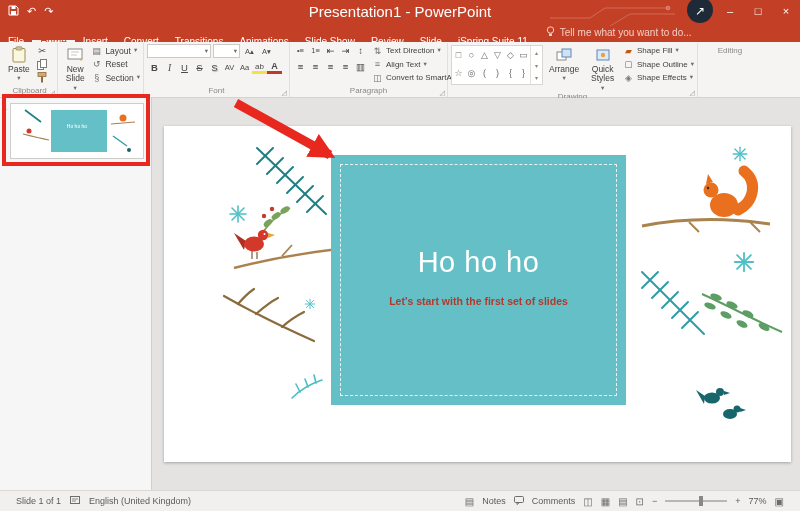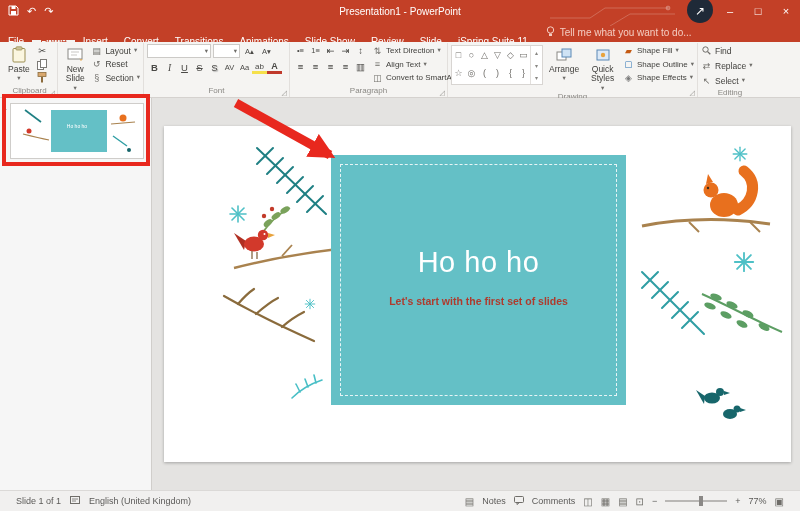--- a/index.html
+++ b/index.html
@@ -4,21 +4,21 @@
 <style>
   html,body{margin:0;padding:0;}
   body{width:800px;height:511px;position:relative;overflow:hidden;background:#E6E5E3;
        font-family:"Liberation Sans",sans-serif;}
 
   
   .titlebar{position:absolute;left:0;top:0;width:800px;height:22px;background:#C34027;color:#fff;}
   .qat{position:absolute;left:8px;top:0;height:22px;display:flex;align-items:center;gap:8px;z-index:3;}
   .qat .g{font-size:11px;line-height:1;}
   .title-center{position:absolute;left:0;right:0;top:0;height:22px;display:flex;align-items:center;
-                justify-content:center;font-size:10px;z-index:2;}
+                justify-content:center;font-size:15px;z-index:2;}
   .win{position:absolute;right:0;top:0;display:flex;z-index:4;}
   .win span{width:28px;height:22px;display:flex;align-items:center;justify-content:center;font-size:11px;}
   .deco-top{position:absolute;right:40px;top:0;z-index:1;}
 
   
   .tabrow{position:absolute;left:0;top:22px;width:800px;height:20px;background:#C34027;display:flex;align-items:stretch;}
   .tab{display:flex;align-items:center;padding:0 8px;font-size:10px;color:#fff;white-space:nowrap;margin-top:18px;}
   .tab.active{background:#F5F4F2;color:#C34027;}
   .tellme{display:flex;align-items:center;gap:5px;padding:0 10px;color:#F4CDC2;font-size:10px;white-space:nowrap;}
   .share-btn{margin-left:auto;display:flex;align-items:center;gap:4px;padding:0 10px;color:#fff;font-size:10px;}
@@ -349,41 +349,20 @@
         </div>
       </div>
     </div>
     <div class="grp-name">
         <span>Drawing</span>
       </div>
     <span class="dlg">◿</span>
   </div>
 
   <div class="grp" style="width:64px;border-right:none;">
-    <div class="grp-body" style="flex-direction:column;justify-content:space-between;align-items:stretch;">
-      <div class="sbtn">
-        <span class="si">
-          <svg width="9" height="9" viewBox="0 0 9 9">
-              <circle cx="3.5" cy="3.5" r="2.7" fill="none" stroke="#6F6D69"></circle>
-              <line x1="5.6" y1="5.6" x2="8.3" y2="8.3" stroke="#6F6D69" stroke-width="1.3"></line>
-            </svg>
-        </span>
-        <span>Find</span>
-      </div>
-      <div class="sbtn">
-        <span class="si">⇄</span>
-        <span>Replace</span>
-        <span class="dd">▾</span>
-      </div>
-      <div class="sbtn">
-        <span class="si">↖</span>
-        <span>Select</span>
-        <span class="dd">▾</span>
-      </div>
-    </div>
     <div class="grp-name">
         <span>Editing</span>
       </div>
   </div>
 </div>
 
 <div class="workspace">
 
   <div class="thumbs">
     <span class="thumb-num">1</span>

